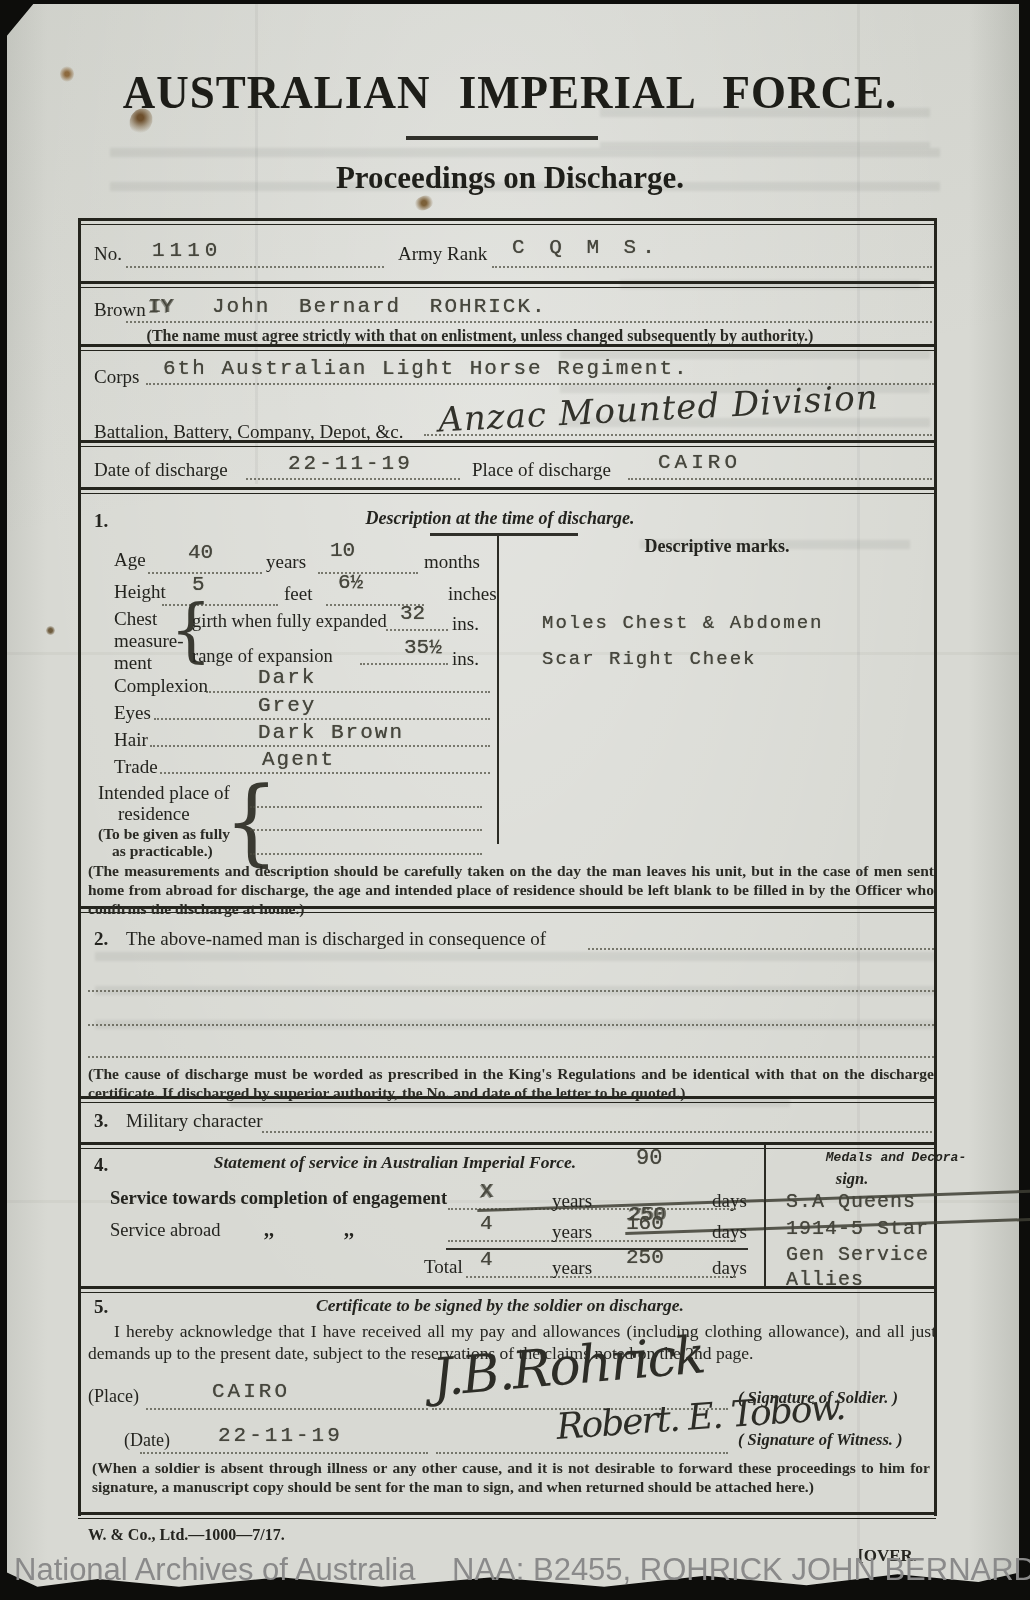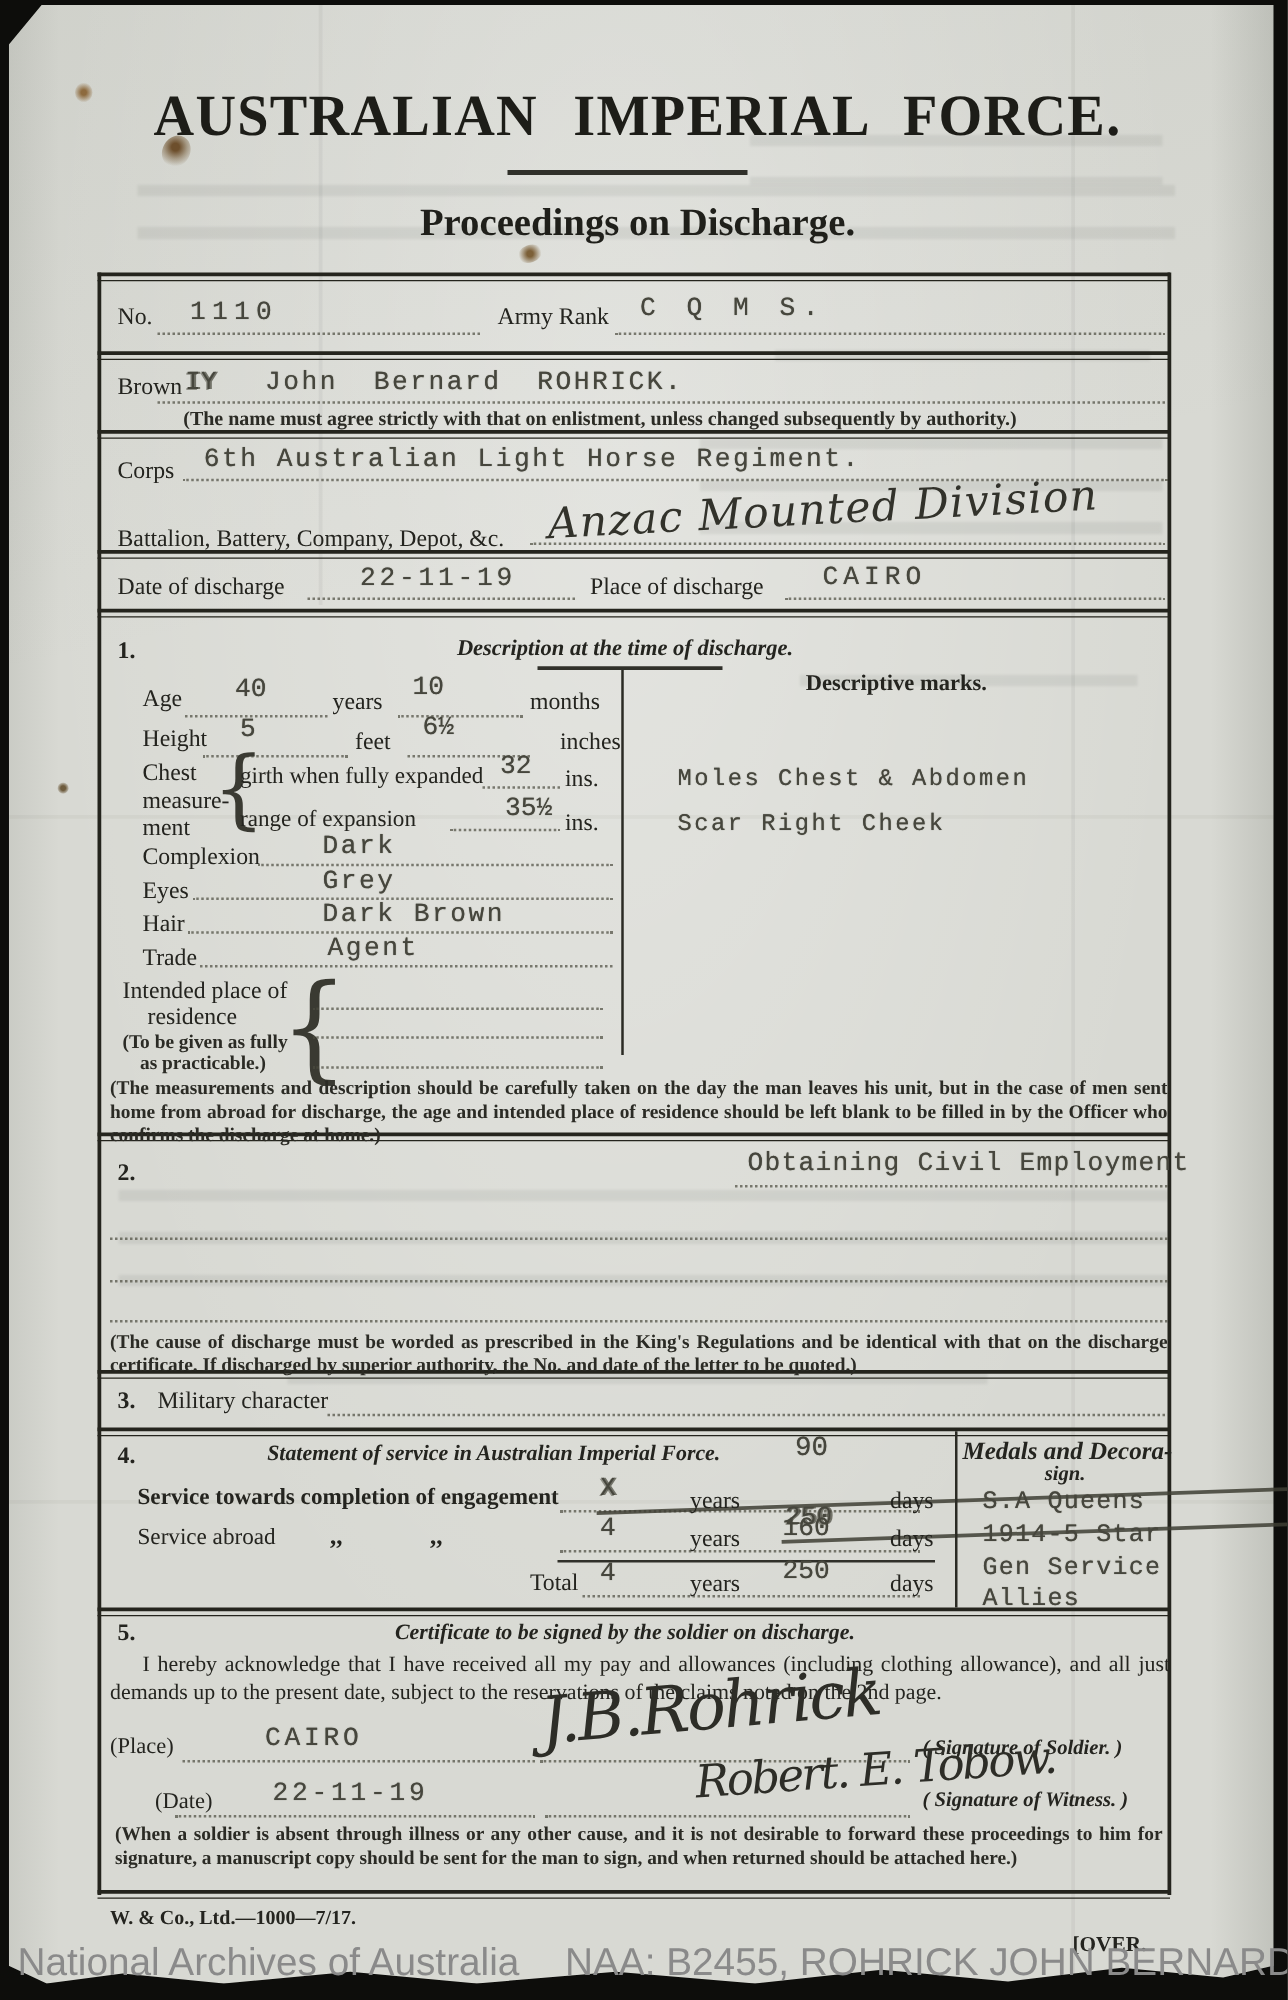--- a/index.html
+++ b/index.html
@@ -166,22 +166,22 @@
   <div class="lbl small" style="left:98px;top:824px;">(To be given as fully</div>
   <div class="lbl small" style="left:112px;top:841px;">as practicable.)</div>
   <div class="brace" style="left:224px;top:772px;font-size:86px;transform:scaleY(1.08);">{</div>
   <div class="dots" style="left:250px;top:806px;width:232px;"></div>
   <div class="dots" style="left:250px;top:829px;width:232px;"></div>
   <div class="dots" style="left:250px;top:853px;width:232px;"></div>
 
   <div class="lbl small just" style="left:88px;top:861px;width:846px;white-space:normal;">(The measurements and description should be carefully taken on the day the man leaves his unit, but in the case of men sent home from abroad for discharge, the age and intended place of residence should be left blank to be filled in by the Officer who confirms the discharge at home.)</div>
 
   <div class="lbl bold" style="left:94px;top:928px;">2.</div>
+  <div class="lbl" style="left:126px;top:928px;">The above-named man is discharged in consequence of</div>
   <div class="dots" style="left:588px;top:948px;width:346px;"></div>
-  <div class="type" style="left:598px;top:920px;font-size:21px;letter-spacing:1px;">Obtaining Civil Employment</div>
   <div class="dots" style="left:88px;top:990px;width:846px;"></div>
   <div class="dots" style="left:88px;top:1024px;width:846px;"></div>
   <div class="dots" style="left:88px;top:1056px;width:846px;"></div>
   <div class="lbl small just" style="left:88px;top:1064px;width:846px;white-space:normal;">(The cause of discharge must be worded as prescribed in the King's Regulations and be identical with that on the discharge certificate.   If discharged by superior authority, the No. and date of the letter to be quoted.)</div>
 
   <div class="lbl bold" style="left:94px;top:1110px;">3.</div>
   <div class="lbl" style="left:126px;top:1110px;">Military character</div>
   <div class="dots" style="left:262px;top:1131px;width:670px;"></div>
 
   <div class="lbl bold" style="left:94px;top:1154px;">4.</div>
@@ -206,21 +206,21 @@
 
   <div class="solidline" style="left:446px;top:1248px;width:302px;height:2px;"></div>
   <div class="lbl" style="left:424px;top:1256px;">Total</div>
   <div class="dots" style="left:466px;top:1276px;width:270px;"></div>
   <div class="type" style="left:480px;top:1248px;font-size:21px;">4</div>
   <div class="lbl" style="left:552px;top:1257px;">years</div>
   <div class="type" style="left:626px;top:1246px;font-size:21px;">250</div>
   <div class="lbl" style="left:712px;top:1257px;">days</div>
 
   <div class="vl" style="left:764px;top:1145px;width:2px;height:141px;background:#2b2b24;"></div>
-  <div class="lbl ital center" style="left:770px;top:1150px;width:164px;font-size:20px;">Medals and Decora-</div>
+  <div class="lbl ital center" style="left:814px;top:1150px;width:164px;font-size:13px;font-family:Liberation Mono, monospace;">Medals and Decora-</div>
   <div class="lbl ital center" style="left:770px;top:1169px;width:164px;font-size:16.5px;">sign.</div>
   <div class="type" style="left:786px;top:1190px;font-size:20px;letter-spacing:1px;">S.A Queens</div>
   <div class="type" style="left:786px;top:1217px;font-size:20px;letter-spacing:1px;">1914-5 Star</div>
   <div class="type" style="left:786px;top:1243px;font-size:20px;letter-spacing:1px;">Gen Service</div>
   <div class="type" style="left:786px;top:1268px;font-size:20px;letter-spacing:1px;">Allies</div>
 
   <div class="lbl bold" style="left:94px;top:1296px;">5.</div>
   <div class="lbl ital center" style="left:250px;top:1295px;width:500px;font-size:17.5px;">Certificate to be signed by the soldier on discharge.</div>
   <div class="lbl just" style="left:88px;top:1320px;width:848px;font-size:17.5px;white-space:normal;text-indent:26px;line-height:1.28;">I hereby acknowledge that I have received all my pay and allowances (including clothing allowance), and all just demands up to the present date, subject to the reservations of the claims noted on the 2nd page.</div>
 

